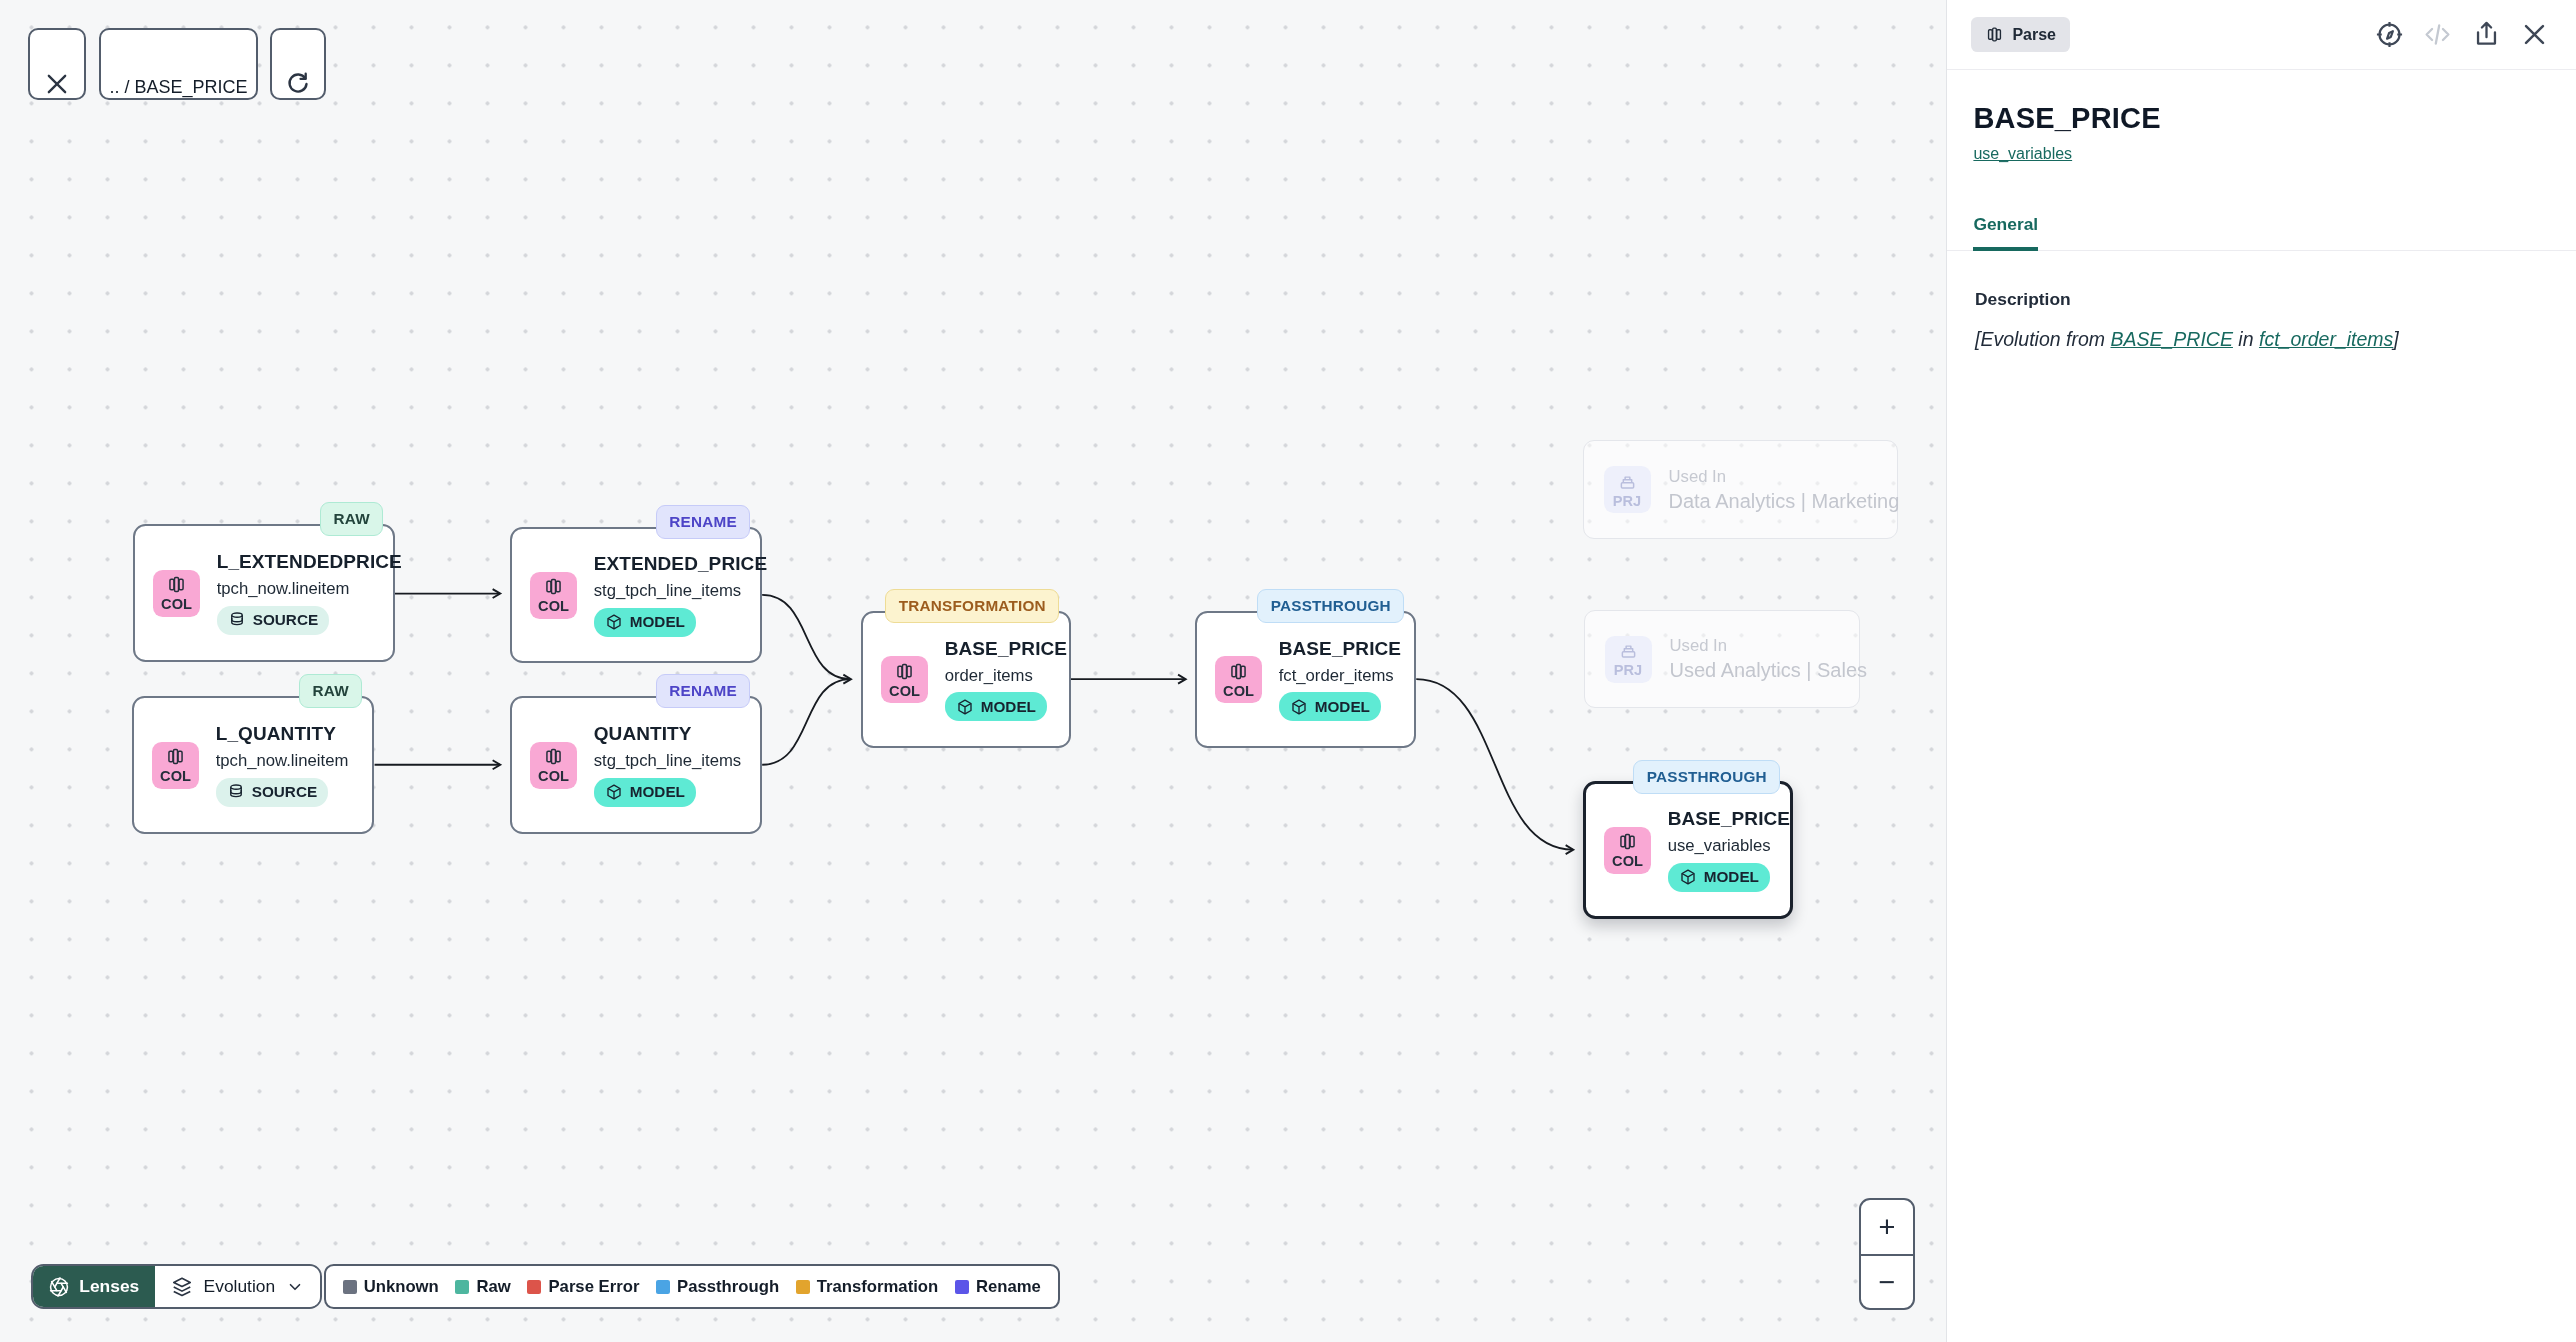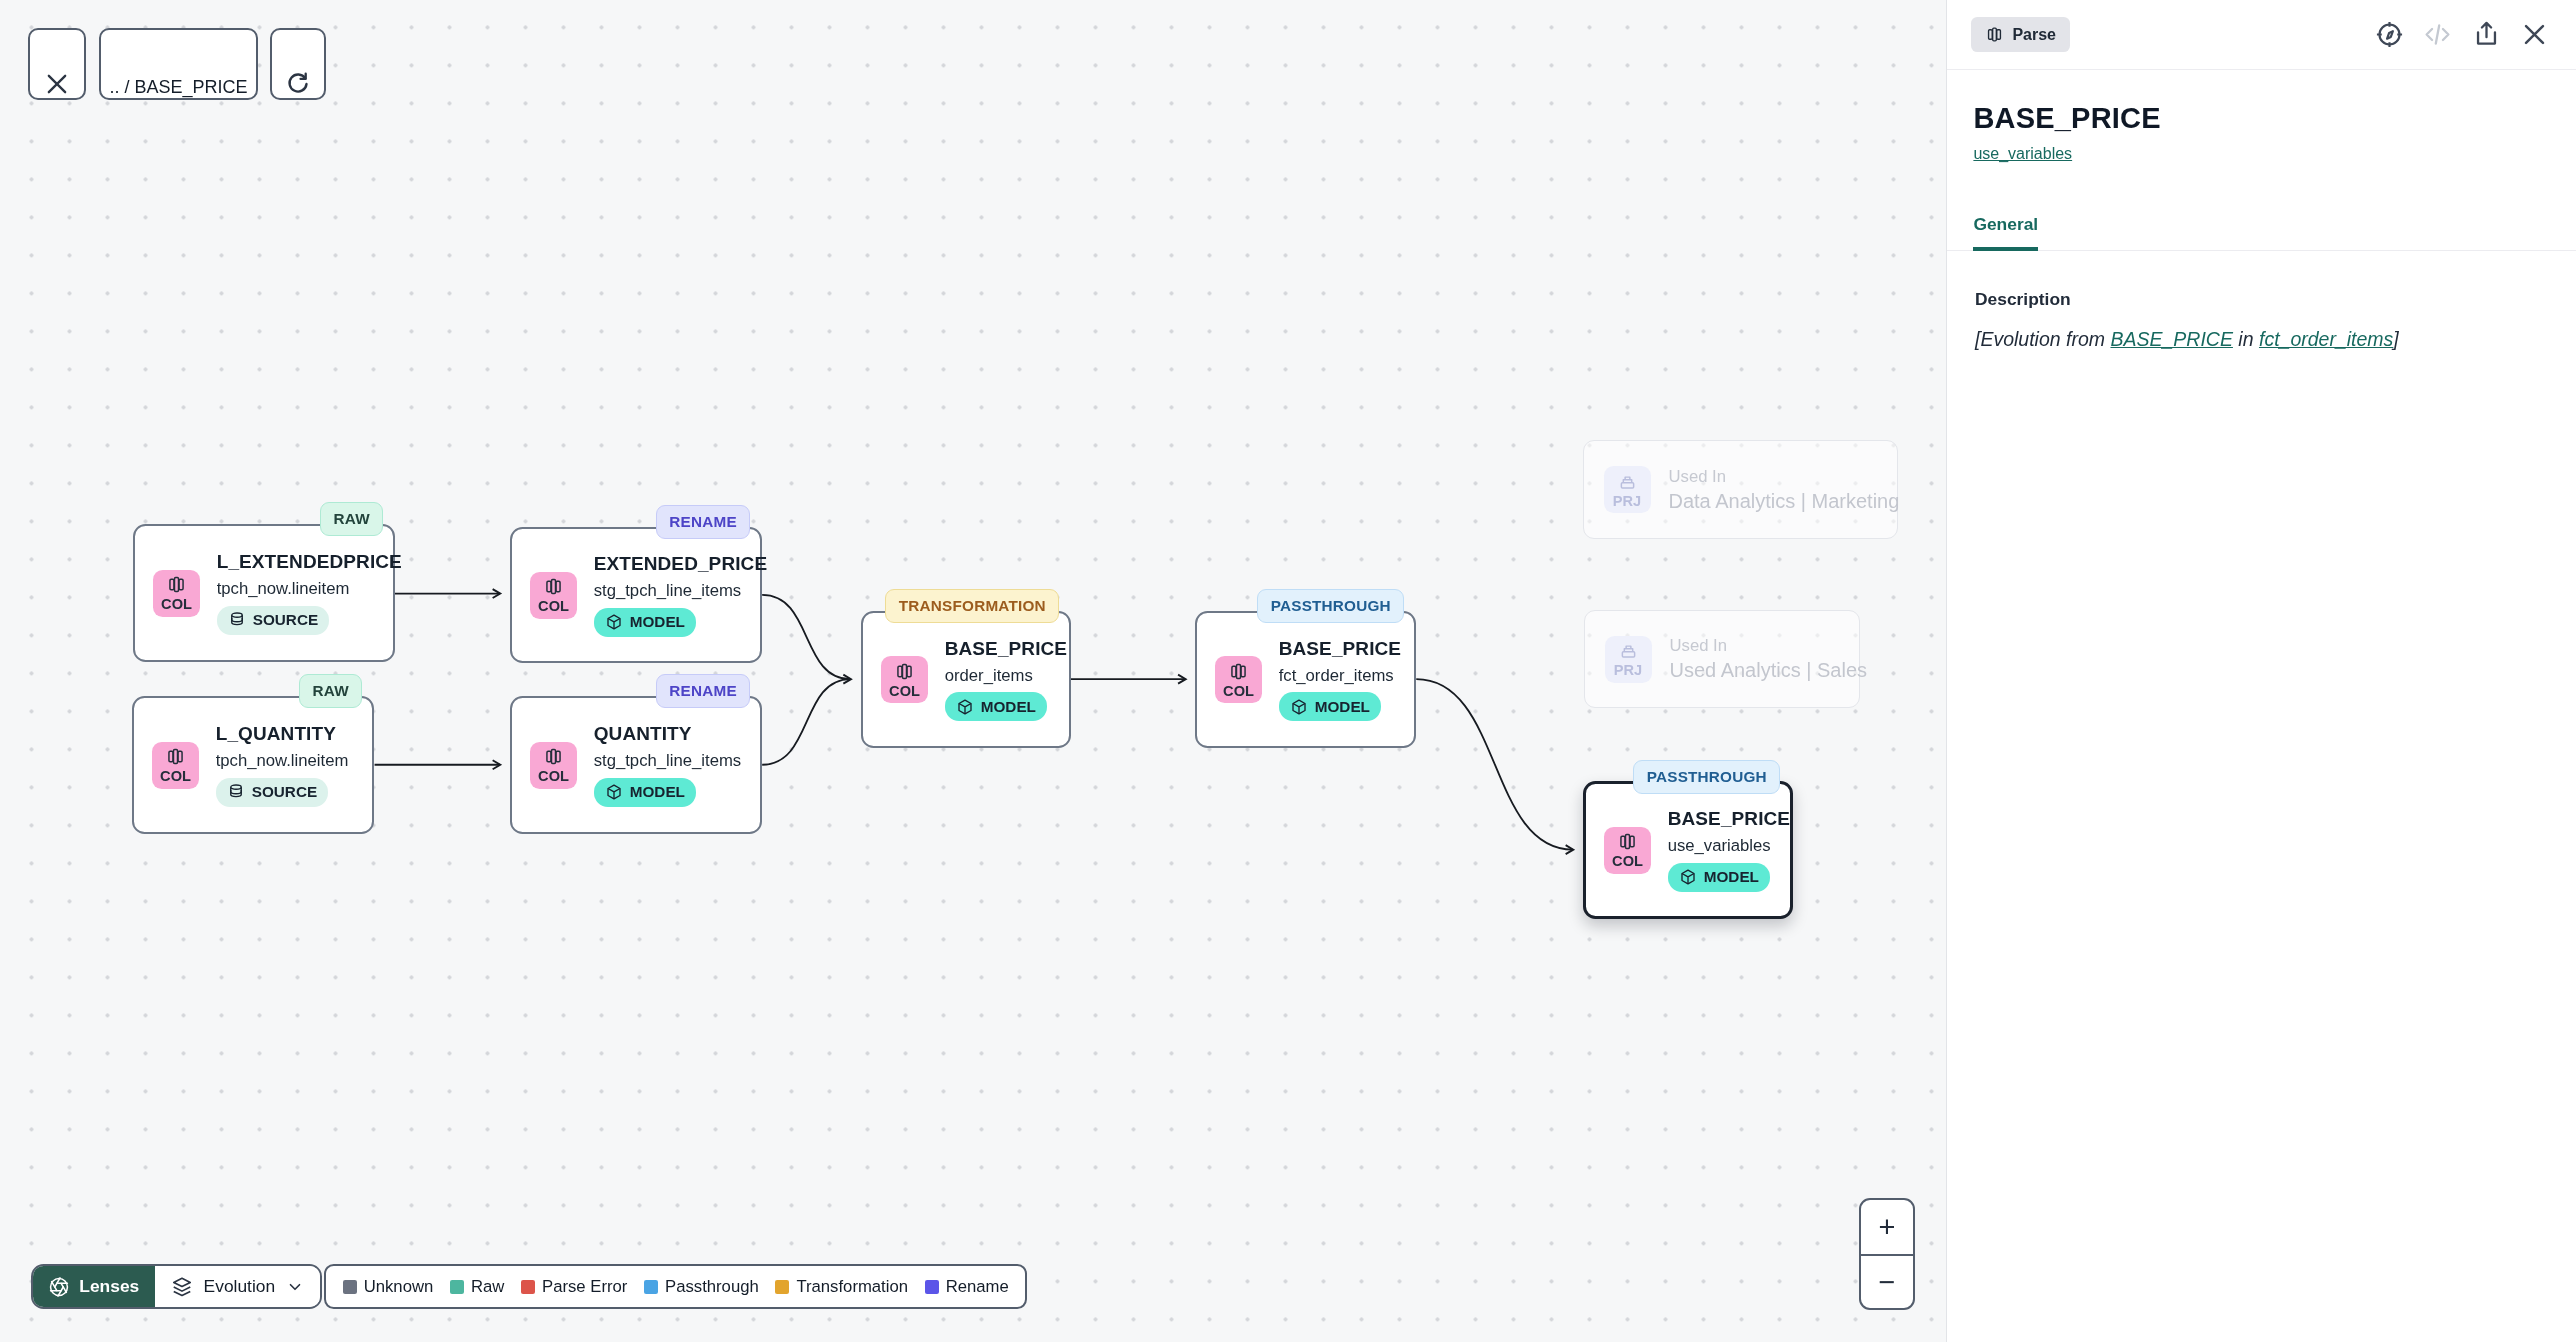--- a/index.html
+++ b/index.html
@@ -62,21 +62,21 @@
     padding:0 15.3px; font-size:17.4px; font-weight:600; cursor:pointer; }
   .lenses-seg svg { width:22px; height:22px; }
   .lens-select { background:#fff; display:flex; align-items:center; gap:10.4px; padding:0 16.7px;
     font-size:17.4px; font-weight:500; color:#141d29; cursor:pointer; }
   .lens-select svg.lyr { width:22px; height:22px; color:#2b3442; }
   .lens-select svg.chev { width:18px; height:18px; color:#2b3442; }
 
   .legend { position:absolute; left:324px; top:1264px; height:45px; background:#fff;
     border:2.1px solid #535d6c; border-radius:9.7px; display:flex; align-items:center;
     gap:16.7px; padding:0 16.7px; }
-  .legend-item { display:flex; align-items:center; gap:7px; font-size:16.7px; font-weight:400;
+  .legend-item { display:flex; align-items:center; gap:7px; font-size:16.7px; font-weight:700;
     color:#141d29; white-space:nowrap; }
   .swatch { width:14px; height:14px; border-radius:2.1px; flex:none; }
 
   
   .zoomer { position:absolute; left:1859px; top:1198px; width:56px; background:#fff;
     border:2.1px solid #535d6c; border-radius:11px; overflow:hidden; }
   .zoom-btn { width:100%; height:54px; display:flex; align-items:center; justify-content:center;
     font-size:29px; font-weight:400; color:#222c3a; cursor:pointer; }
   .zoom-btn + .zoom-btn { border-top:2.1px solid #535d6c; }
 

